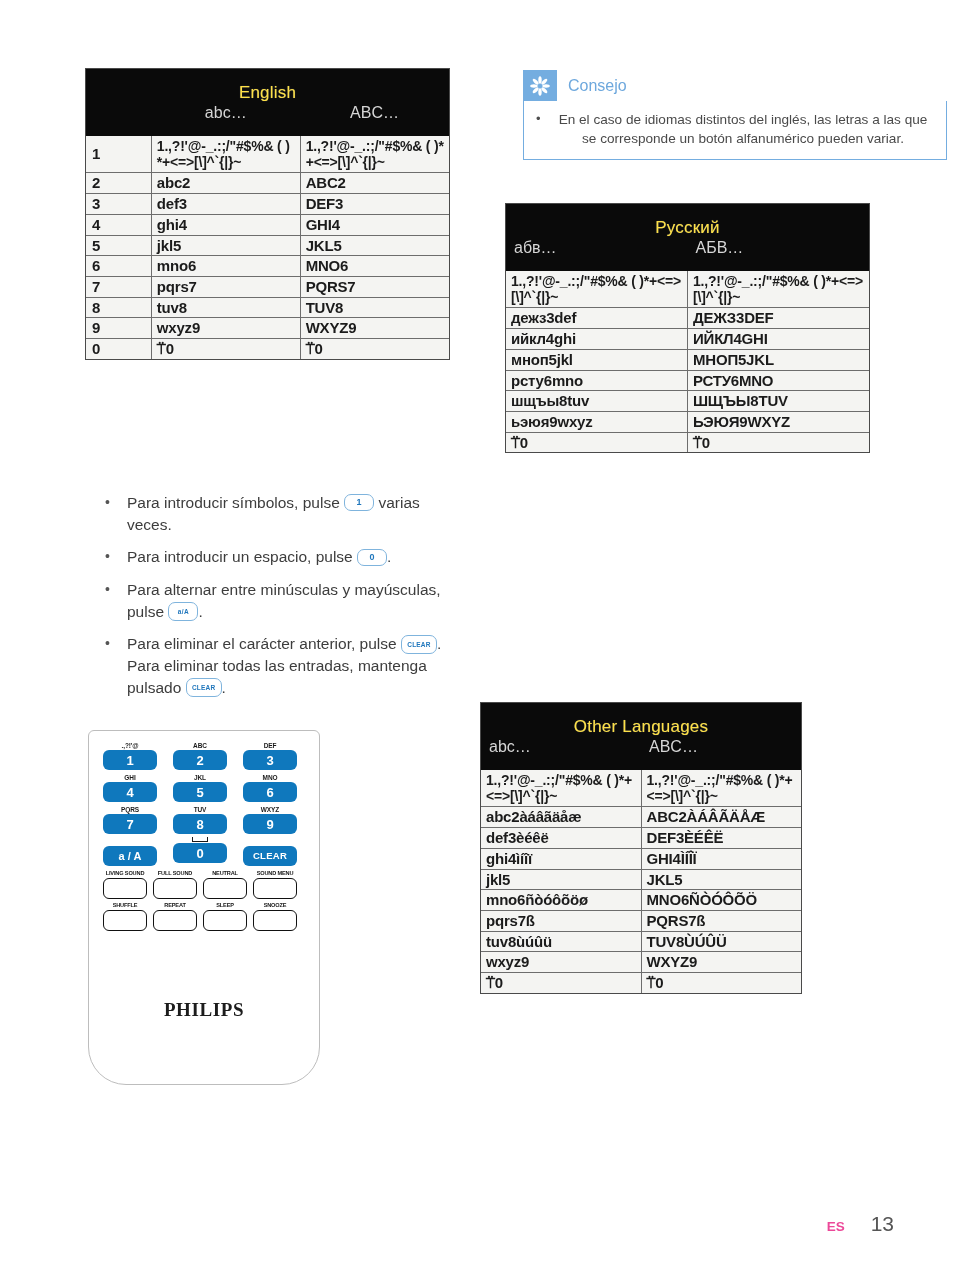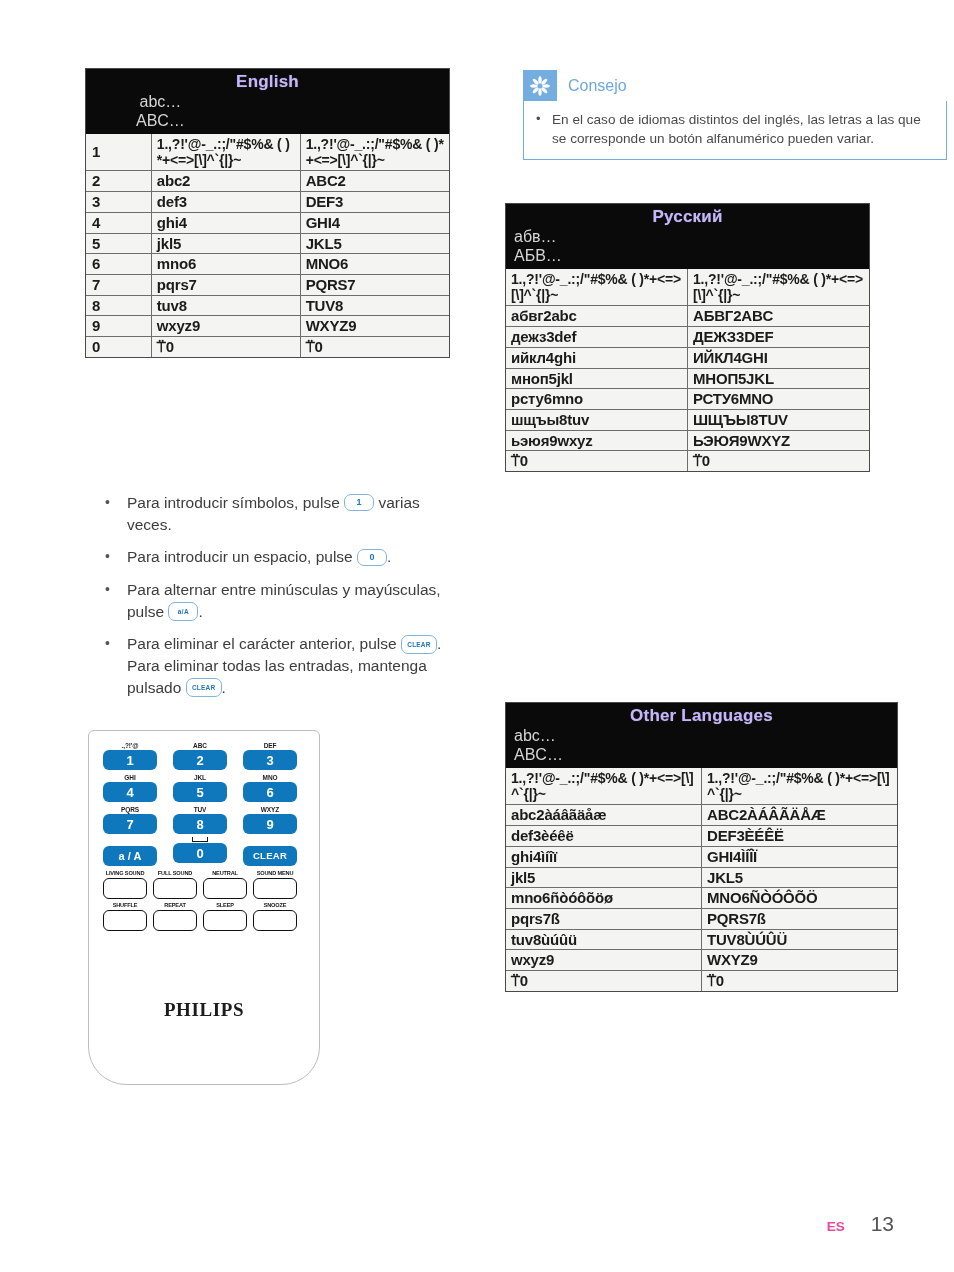--- a/index.html
+++ b/index.html
@@ -17,25 +17,24 @@
     border:1px solid #4a4a4a;
     background:#ffffff;
     box-sizing:border-box;
   }
   .kt-head{
     background:#0a0a0a;color:#e8e8e8;
     text-align:center;
     font-family:"Liberation Sans", sans-serif;
   }
   .kt-title{
-    font-size:17px;letter-spacing:.2px;padding-top:3px;color:#c4b5fd;
+    font-size:17px;letter-spacing:.2px;padding-top:14px;color:#fde047;
     text-shadow:0 0 1px rgba(255,255,255,.35);
-    font-weight:bold;
-  }
-  .kt-subrow{display:flex;padding-bottom:4px;flex-direction:column;}
+  }
+  .kt-subrow{display:flex;padding-bottom:14px;}
   .kt-sub{
     font-size:16px;color:#d6d6d6;text-align:center;
     padding-top:1px;
   }
   .kt-body{width:100%;border-collapse:collapse;table-layout:fixed;}
   .kt-body td{
     border-top:1px solid #6d6d6d;
     border-right:1px solid #6d6d6d;
     font-size:15px;
     color:#1b1b1b;
@@ -97,21 +96,21 @@
   .tip-label{
     margin-left:11px;color:#6ea8dd;font-size:16px;
   }
   .tip-body{
     border:1px solid #74ade0;border-top:none;
     padding:9px 12px 10px 12px;
     display:flex;
     background:#fff;
   }
   .tip-body .dot{width:16px;flex:0 0 16px;color:#4e4e4e;font-size:13px;line-height:1.45;}
-  .tip-body .ttxt{flex:1;color:#4a4a4a;font-size:13.6px;line-height:1.42;}
+  .tip-body .ttxt{flex:1;color:#4a4a4a;font-size:13.6px;line-height:1.42;text-align:center;}
 
   
   .remote{
     position:absolute;
     border:1px solid #bdbdbd;
     border-radius:6px 6px 38px 38px;
     background:#ffffff;
     box-sizing:border-box;
   }
   .keypad{position:absolute;left:14px;top:10px;width:194px;}
@@ -392,24 +391,20 @@
       <colgroup>
           <col style="width:50%">
           <col style="width:50%">
         </colgroup>
       <tbody id="russianRows">
           <tr>
             <td class="symcell">1.,?!'@-_.:;/"#$%&amp; ( )*+&lt;=&gt;[\]^`{|}~</td>
             <td class="symcell">1.,?!'@-_.:;/"#$%&amp; ( )*+&lt;=&gt;[\]^`{|}~</td>
           </tr>
           <tr>
-            <td class="">абвг2abc</td>
-            <td class="">АБВГ2ABC</td>
-          </tr>
-          <tr>
             <td class="">дежз3def</td>
             <td class="">ДЕЖЗ3DEF</td>
           </tr>
           <tr>
             <td class="">ийкл4ghi</td>
             <td class="">ИЙКЛ4GHI</td>
           </tr>
           <tr>
             <td class="">мноп5jkl</td>
             <td class="">МНОП5JKL</td>
@@ -427,21 +422,21 @@
             <td class="">ЬЭЮЯ9WXYZ</td>
           </tr>
           <tr>
             <td class="">⍡0</td>
             <td class="">⍡0</td>
           </tr>
         </tbody>
     </table>
   </div>
 
-  <div class="keytable" id="otherTable" style="left:505px;top:702px;width:393px;">
+  <div class="keytable" id="otherTable" style="left:480px;top:702px;width:322px;">
     <div class="kt-head">
       <div class="kt-title">Other Languages</div>
       <div class="kt-subrow">
         <div class="kt-sub" style="width:50%;text-align:left;padding-left:8px;">abc…</div>
         <div class="kt-sub" style="width:50%;text-align:left;padding-left:8px;">ABC…</div>
       </div>
     </div>
     <table class="kt-body">
       <colgroup>
           <col style="width:50%">

